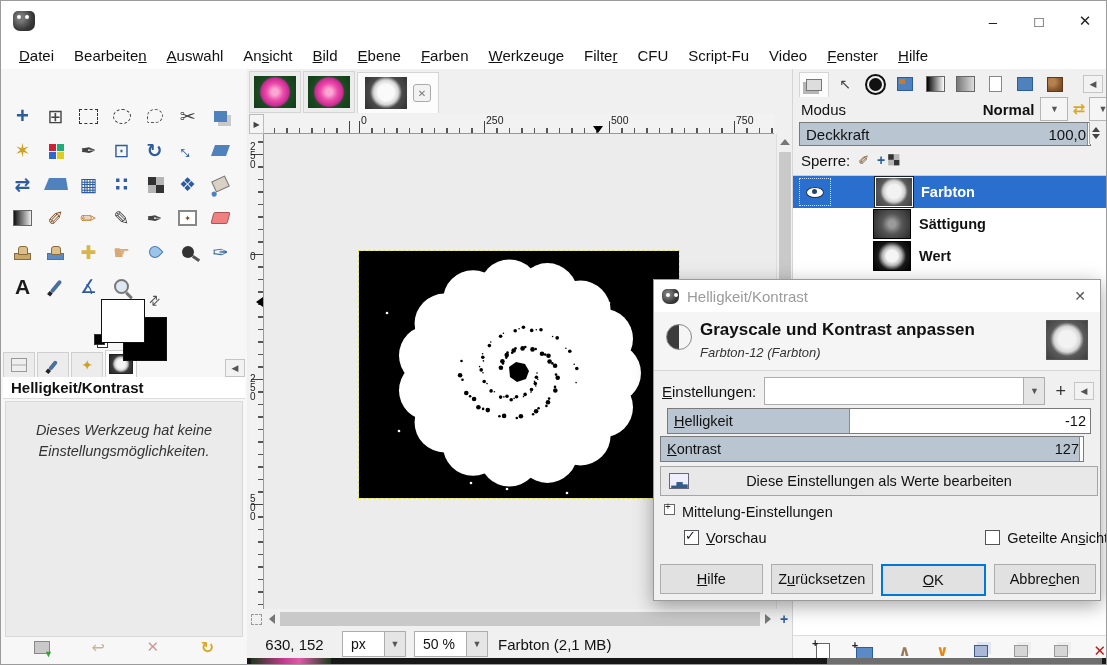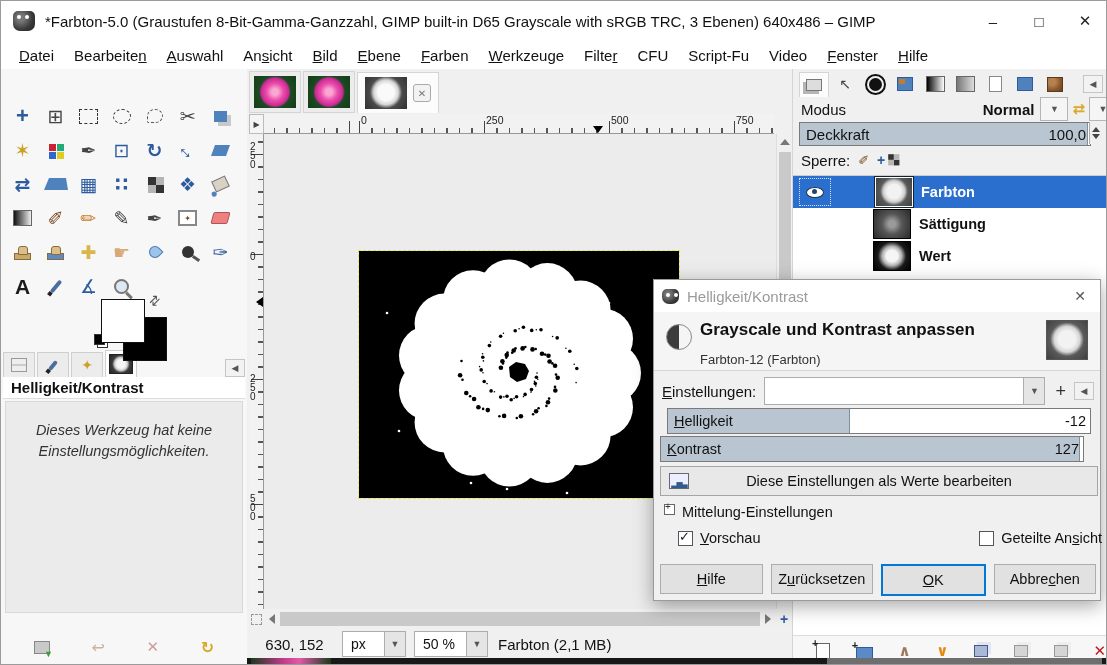--- a/index.html
+++ b/index.html
@@ -54,21 +54,21 @@
   .swap{position:absolute;left:52px;top:-4px;font-size:13px;color:#555;transform:rotate(-45deg);}
   .mini{position:absolute;left:0px;top:40px;width:9px;height:9px;background:#fff;border:1px solid #333;}
   .mini::after{content:"";position:absolute;left:-4px;top:-4px;width:9px;height:9px;background:#000;border:1px solid #333;}
   
   .ltabs{left:2px;top:350px;width:242px;height:26px;display:flex;align-items:flex-end;}
   .ltab{width:30px;height:24px;border:1px solid #cfcfcf;border-bottom:none;background:#ececec;display:flex;align-items:center;justify-content:center;margin-right:2px;}
   .ltab.active{background:#fff;height:26px;}
   .collapse-btn{margin-left:auto;width:18px;height:16px;border:1px solid #c5c5c5;background:#f2f2f2;display:flex;align-items:center;justify-content:center;font-size:9px;color:#555;}
   .lt-thumb{width:22px;height:18px;border:1px solid #222;background:radial-gradient(circle,#f5f5f5 0 30%,#cfcfcf 45%,#3c3c3c 62%,#262626);}
   .toolopts-title{left:2px;top:376px;width:242px;height:22px;background:#fff;font-weight:bold;padding:2px 8px;border-bottom:1px solid #ddd;}
-  .toolopts-body{left:4px;top:400px;width:238px;height:212px;background:#ebebeb;border:1px solid #d8d8d8;text-align:center;padding-top:18px;color:#333;font-style:italic;font-size:14.5px;line-height:1.45;}
+  .toolopts-body{left:4px;top:400px;width:238px;height:236px;background:#ebebeb;border:1px solid #d8d8d8;text-align:center;padding-top:18px;color:#333;font-style:italic;font-size:14.5px;line-height:1.45;}
   .lbottom{left:0;top:630px;width:246px;height:32px;display:flex;align-items:center;justify-content:space-around;padding:0 12px;}
   .disk{position:relative;width:14px;height:11px;background:#c9c9c9;border:1px solid #888;}
   .disk::after{content:"▼";position:absolute;right:-4px;bottom:-6px;font-size:9px;color:#3a9e3a;}
   
   .imgtabs{left:248px;top:70px;height:42px;display:flex;align-items:flex-end;}
   .imgtab{width:50px;height:40px;background:#ececec;border:1px solid #d5d5d5;display:flex;align-items:center;justify-content:center;margin-right:2px;}
   .imgtab.active{width:80px;background:#fcfcfc;border-bottom:none;}
   .thumb-pink{width:42px;height:32px;background:radial-gradient(circle at 50% 50%,#f9a8d4 0 12%,#ec4daa 32%,#c92a94 52%,#1c4a22 60%,#123c18);}
   .thumb-gray{width:42px;height:32px;background:radial-gradient(circle at 50% 48%,#fafafa 0 30%,#d5d5d5 46%,#4a4a4a 60%,#303030);}
   .tabclose{width:16px;height:16px;border:1px solid #aaa;border-radius:3px;color:#777;font-size:10px;display:flex;align-items:center;justify-content:center;margin-left:6px;background:#f2f2f2;}
@@ -147,51 +147,50 @@
   .dup{width:12px;height:10px;background:#aab8d8;border:1px solid #44588a;box-shadow:3px -3px 0 #e2e6f2;}
   .dup.gray{background:#d5d5d5;border-color:#999;box-shadow:3px -3px 0 #eee;}
   
   .dialog{left:652px;top:278px;width:448px;height:322px;background:#f0f0f0;border:1px solid #9a9a9a;box-shadow:0 5px 18px rgba(0,0,0,.35);z-index:50;}
   .dlg-titlebar{position:absolute;left:0;top:0;width:100%;height:32px;background:#fff;display:flex;align-items:center;}
   .dlg-title{color:#9b9b9b;margin-left:8px;}
   .dlg-close{margin-left:auto;width:40px;text-align:center;color:#555;font-size:14px;}
   .dlg-header{position:absolute;left:0;top:32px;width:100%;height:58px;background:#f5f5f5;border-bottom:1px solid #d5d5d5;}
   .contrast-ic{position:absolute;left:12px;top:12px;width:24px;height:24px;border-radius:50%;border:1px solid #888;background:linear-gradient(90deg,#3c3c3c 50%,#f5f5f5 50%);}
   .dlg-heading{position:absolute;left:46px;top:8px;font-weight:bold;font-size:17px;}
-  .dlg-sub{position:absolute;left:46px;top:40px;font-size:13px;color:#333;}
+  .dlg-sub{position:absolute;left:46px;top:33px;font-size:13px;color:#333;font-style:italic;}
   .dlg-thumb{position:absolute;right:12px;top:8px;width:40px;height:38px;border:1px solid #555;background:radial-gradient(circle at 50% 48%,#f2f2f2 0 30%,#d5d5d5 46%,#5a5a5a 60%,#3e3e3e);}
   .presets-row{position:absolute;left:8px;top:98px;width:432px;height:26px;display:flex;align-items:center;}
   .presets-combo{flex:1;height:26px;margin-left:8px;}
   .plus-btn{margin-left:10px;font-size:18px;color:#333;}
   .dlg-slider{position:absolute;left:6px;height:24px;width:422px;font-size:14.5px;}
   .werte-btn{position:absolute;left:6px;top:186px;width:436px;height:28px;background:#e8e8e8;border:1px solid #a5a5a5;display:flex;align-items:center;justify-content:center;font-size:14.5px;}
   .hist-ic{position:absolute;left:8px;width:18px;height:14px;border:1px solid #667;background:#eef;display:flex;align-items:flex-end;justify-content:center;font-size:8px;color:#335a8c;letter-spacing:-1px;overflow:hidden;}
   .expander{position:absolute;left:10px;top:224px;display:flex;font-size:14.5px;}
   .expbox{width:9px;height:9px;border:1px solid #666;background:#fff;position:relative;margin-right:7px;}
   .expbox::after{content:"+";position:absolute;left:0px;top:-4px;font-size:10px;color:#333;}
-  .checkrow{position:absolute;left:12px;top:250px;width:424px;display:flex;align-items:center;font-size:14.5px;padding-left:12px;}
+  .checkrow{position:absolute;left:18px;top:250px;width:424px;display:flex;align-items:flex-start;font-size:14.5px;padding-left:12px;}
   .cb{width:13px;height:13px;border:1px solid #555;background:#fff;margin-right:7px;position:relative;}
   .cb.checked::after{content:"✓";position:absolute;left:0px;top:-3px;font-size:13px;color:#1a1a2e;}
   .btnrow{position:absolute;left:6px;top:284px;width:436px;display:flex;gap:8px;}
   .dbtn{flex:1;height:28px;background:#e1e1e1;border:1px solid #adadad;display:flex;align-items:center;justify-content:center;font-size:14.5px;}
   .dbtn.ok{border:2px solid #0078d7;}
   
   .sliver{left:246px;top:657px;width:861px;height:8px;background:#181818;}
   .sliver .pink{position:absolute;left:4px;top:0;width:80px;height:8px;background:linear-gradient(90deg,#1c3a1c,#c23a8c 40%,#e05aa8 60%,#1c3a1c);}
   .sliver .gray{position:absolute;left:580px;top:0;width:275px;height:8px;background:#6e6e6e;}
   u{text-decoration:underline;}
 </style>
 </head>
 <body>
 
 <div id="app">
 
   <div class="abs titlebar">
     <span class="wilber"></span>
-    <span class="title-text">*Farbton-5.0 (Graustufen 8-Bit-Gamma-Ganzzahl, GIMP built-in D65 Grayscale with sRGB TRC, 3 Ebenen) 640x486 – GIMP</span>
     <span class="wincontrols">
       <span class="wbtn">–</span>
       <span class="wbtn">□</span>
       <span class="wbtn">✕</span>
     </span>
   </div>
 
   <div class="abs menubar">
     <span class="menu-item"><u>D</u>atei</span>
     <span class="menu-item">Bearbeite<u>n</u></span>

